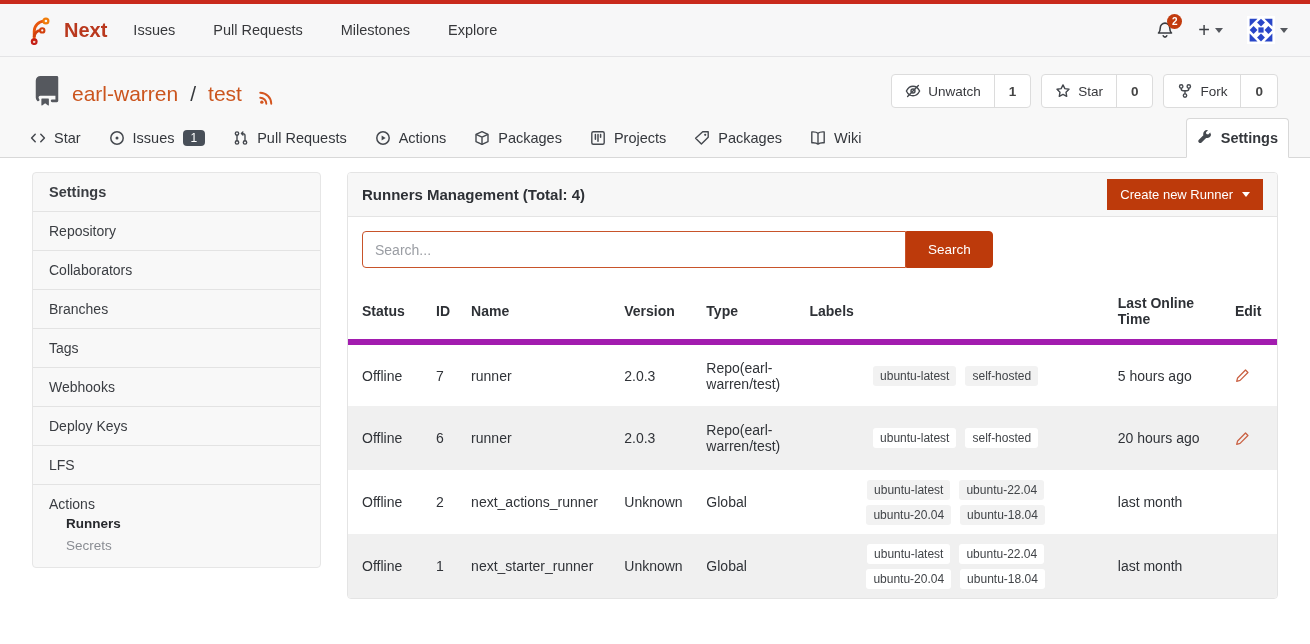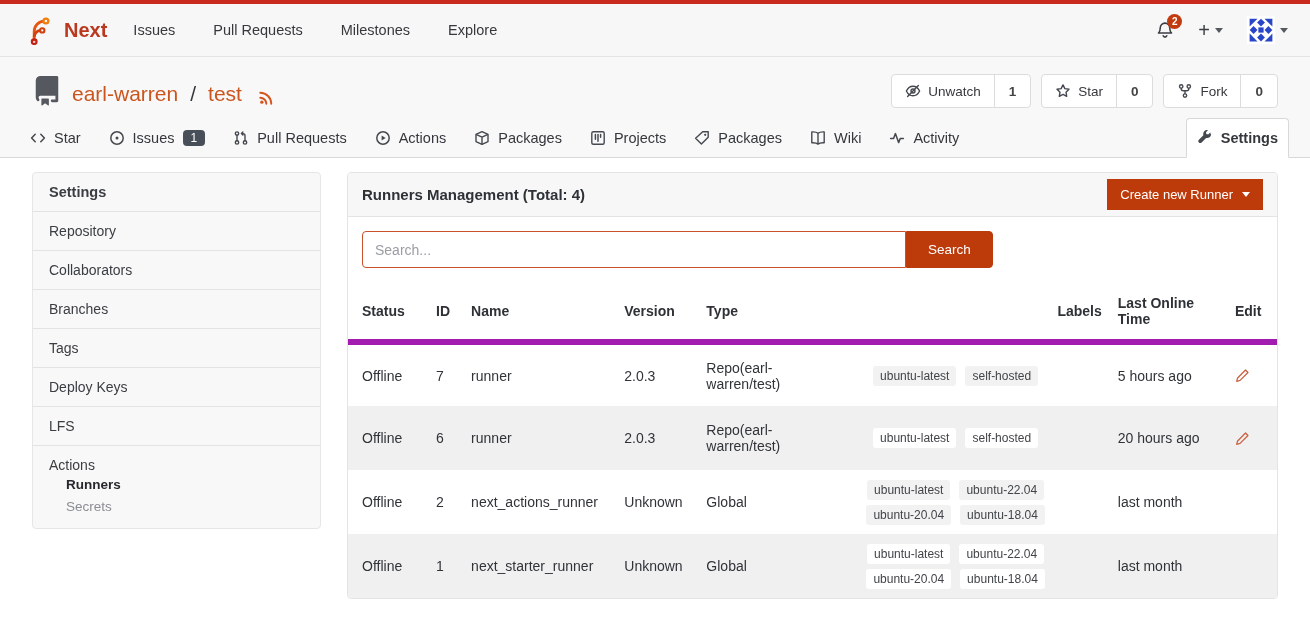--- a/index.html
+++ b/index.html
@@ -81,21 +81,21 @@
   table.runners{width:100%;border-collapse:collapse;table-layout:fixed;font-size:14px;}
   th,td{text-align:left;padding:8px;vertical-align:middle;overflow-wrap:break-word;}
   thead th{font-weight:bold;color:#2e3136;height:60px;border-bottom:6px solid #a21caf;}
   tbody tr{height:64px;}
   tbody tr:nth-child(even){background:var(--row-alt-gray);}
   .col-0{width:80px;padding-left:14px;}
   .col-1{width:35px;}
   .col-2{width:153px;}
   .col-3{width:82px;}
   .col-4{width:103px;}
-  .col-5{width:308px;text-align:right;}
+  .col-5{width:308px;text-align:left;}
   .col-6{width:117px;}
   .col-7{width:50px;padding-right:14px;}
   .badges{display:flex;flex-wrap:wrap;gap:5px 9px;justify-content:center;max-width:215px;margin:0 auto;}
   .badge{background:#f2f2f2;border-radius:3px;padding:3px 7px;font-size:12px;color:#414448;white-space:nowrap;}
   tbody tr:nth-child(even) .badge{background:#fff;}
   .pencil{color:#ca6244;cursor:pointer;}
   
   .icon{width:16px;height:16px;flex:0 0 auto;}
   .icon-lg{width:30px;height:30px;}
   .icon-sm{width:14px;height:14px;}
@@ -329,27 +329,20 @@
   </a>
 
   <a class="tab">
     <svg class="icon" viewBox="0 0 16 16">
           <use href="#i-book"></use>
         </svg>
     <span class="tab-label">Wiki</span>
 
   </a>
 
-  <a class="tab">
-    <svg class="icon" viewBox="0 0 16 16">
-          <use href="#i-pulse"></use>
-        </svg>
-    <span class="tab-label">Activity</span>
-
-  </a>
 
   <a class="tab active">
     <svg class="icon" viewBox="0 0 16 16">
           <use href="#i-tools"></use>
         </svg>
     <span class="tab-label">Settings</span>
 
   </a>
 </div>
 </div>
@@ -363,20 +356,23 @@
         <div class="side-label">Repository</div>
       </div>
       <div class="side-item">
         <div class="side-label">Collaborators</div>
       </div>
       <div class="side-item">
         <div class="side-label">Branches</div>
       </div>
       <div class="side-item">
         <div class="side-label">Tags</div>
+      </div>
+      <div class="side-item">
+        <div class="side-label">Webhooks</div>
       </div>
       <div class="side-item">
         <div class="side-label">Deploy Keys</div>
       </div>
       <div class="side-item">
         <div class="side-label">LFS</div>
       </div>
       <div class="side-item">
         <div class="side-label">Actions</div>
         <div class="side-sub active">Runners</div>

